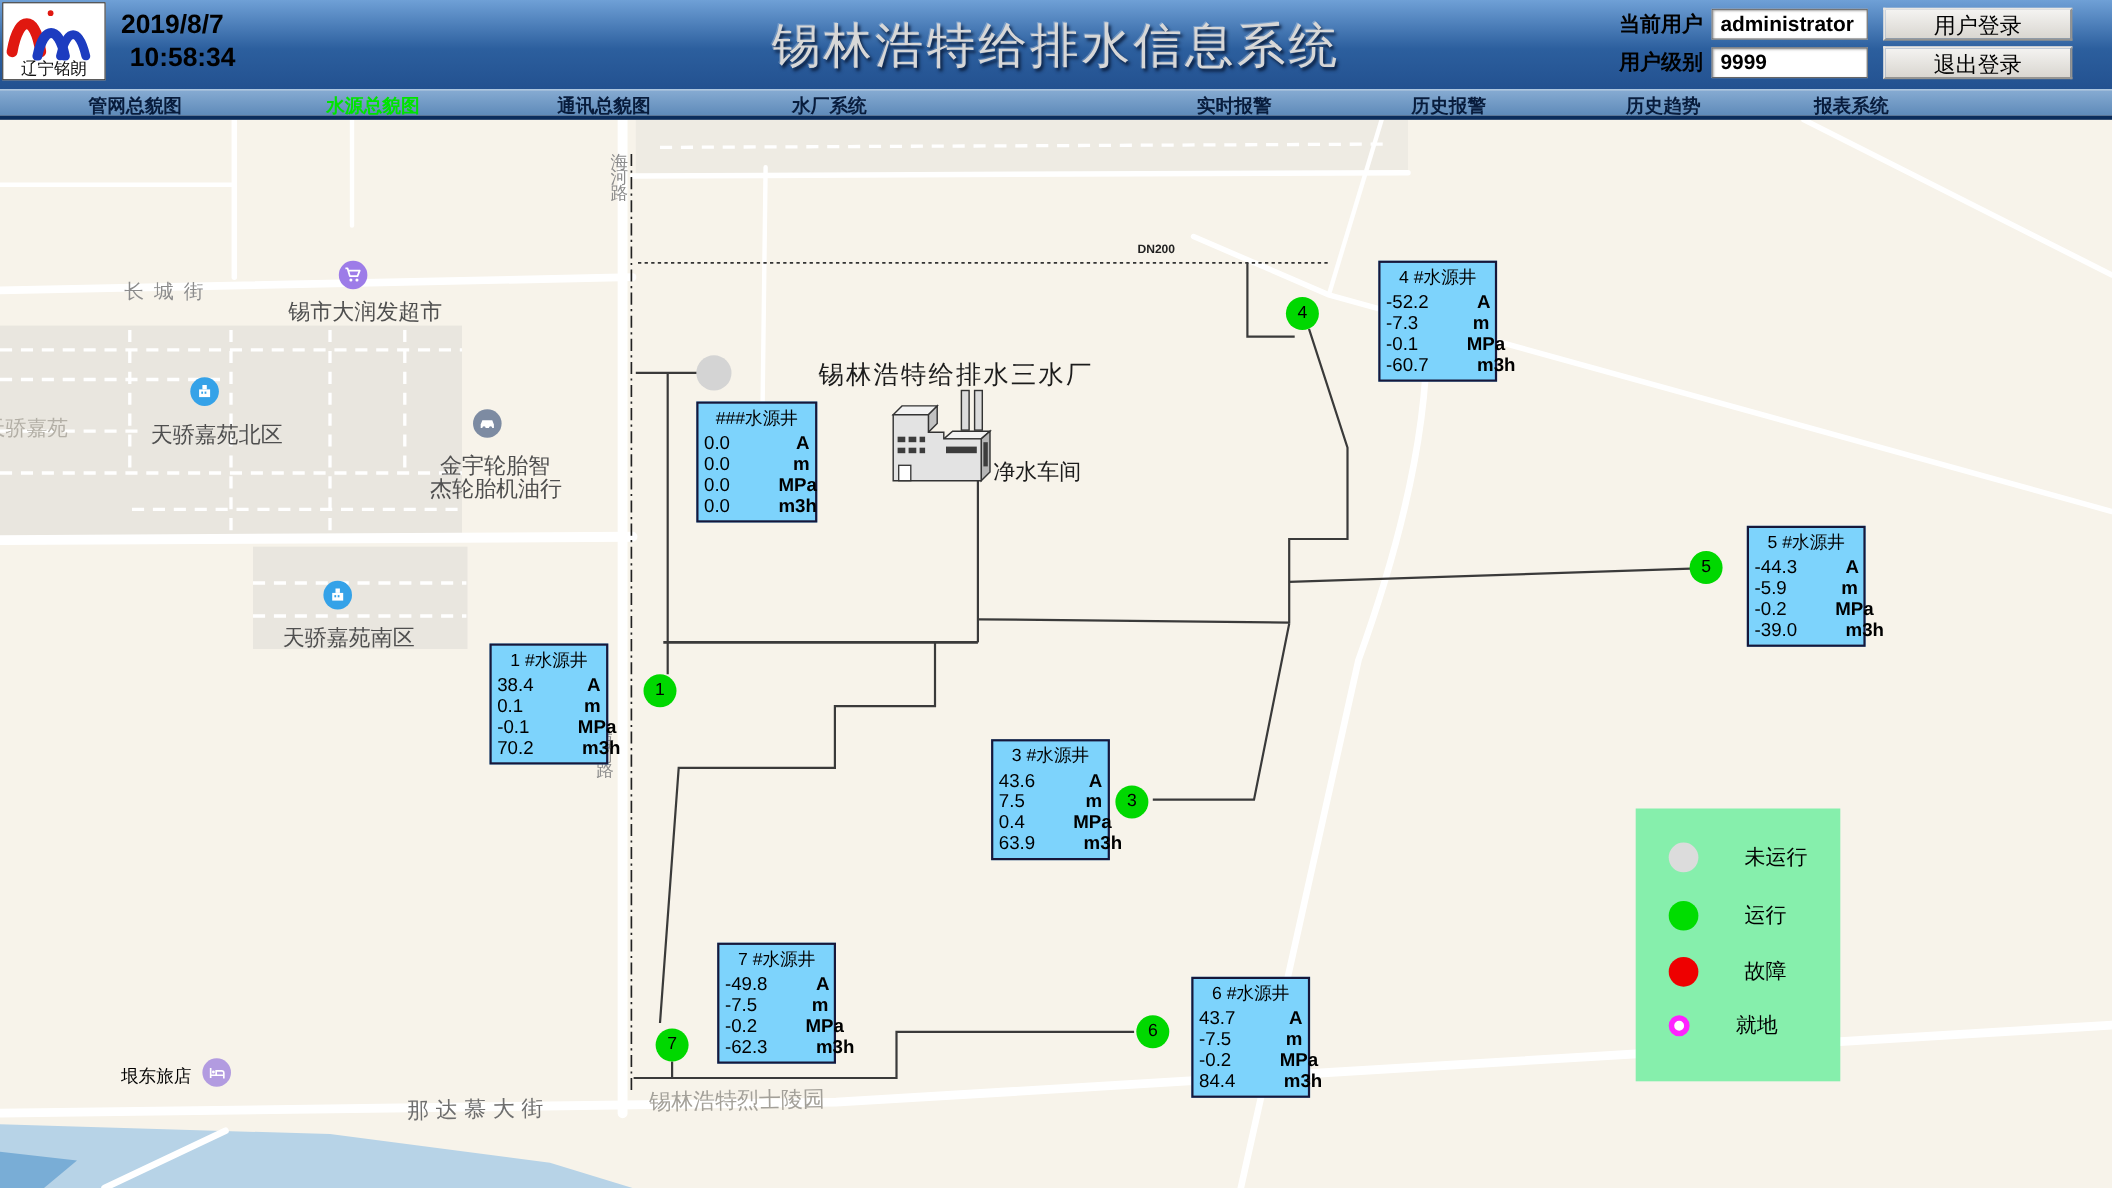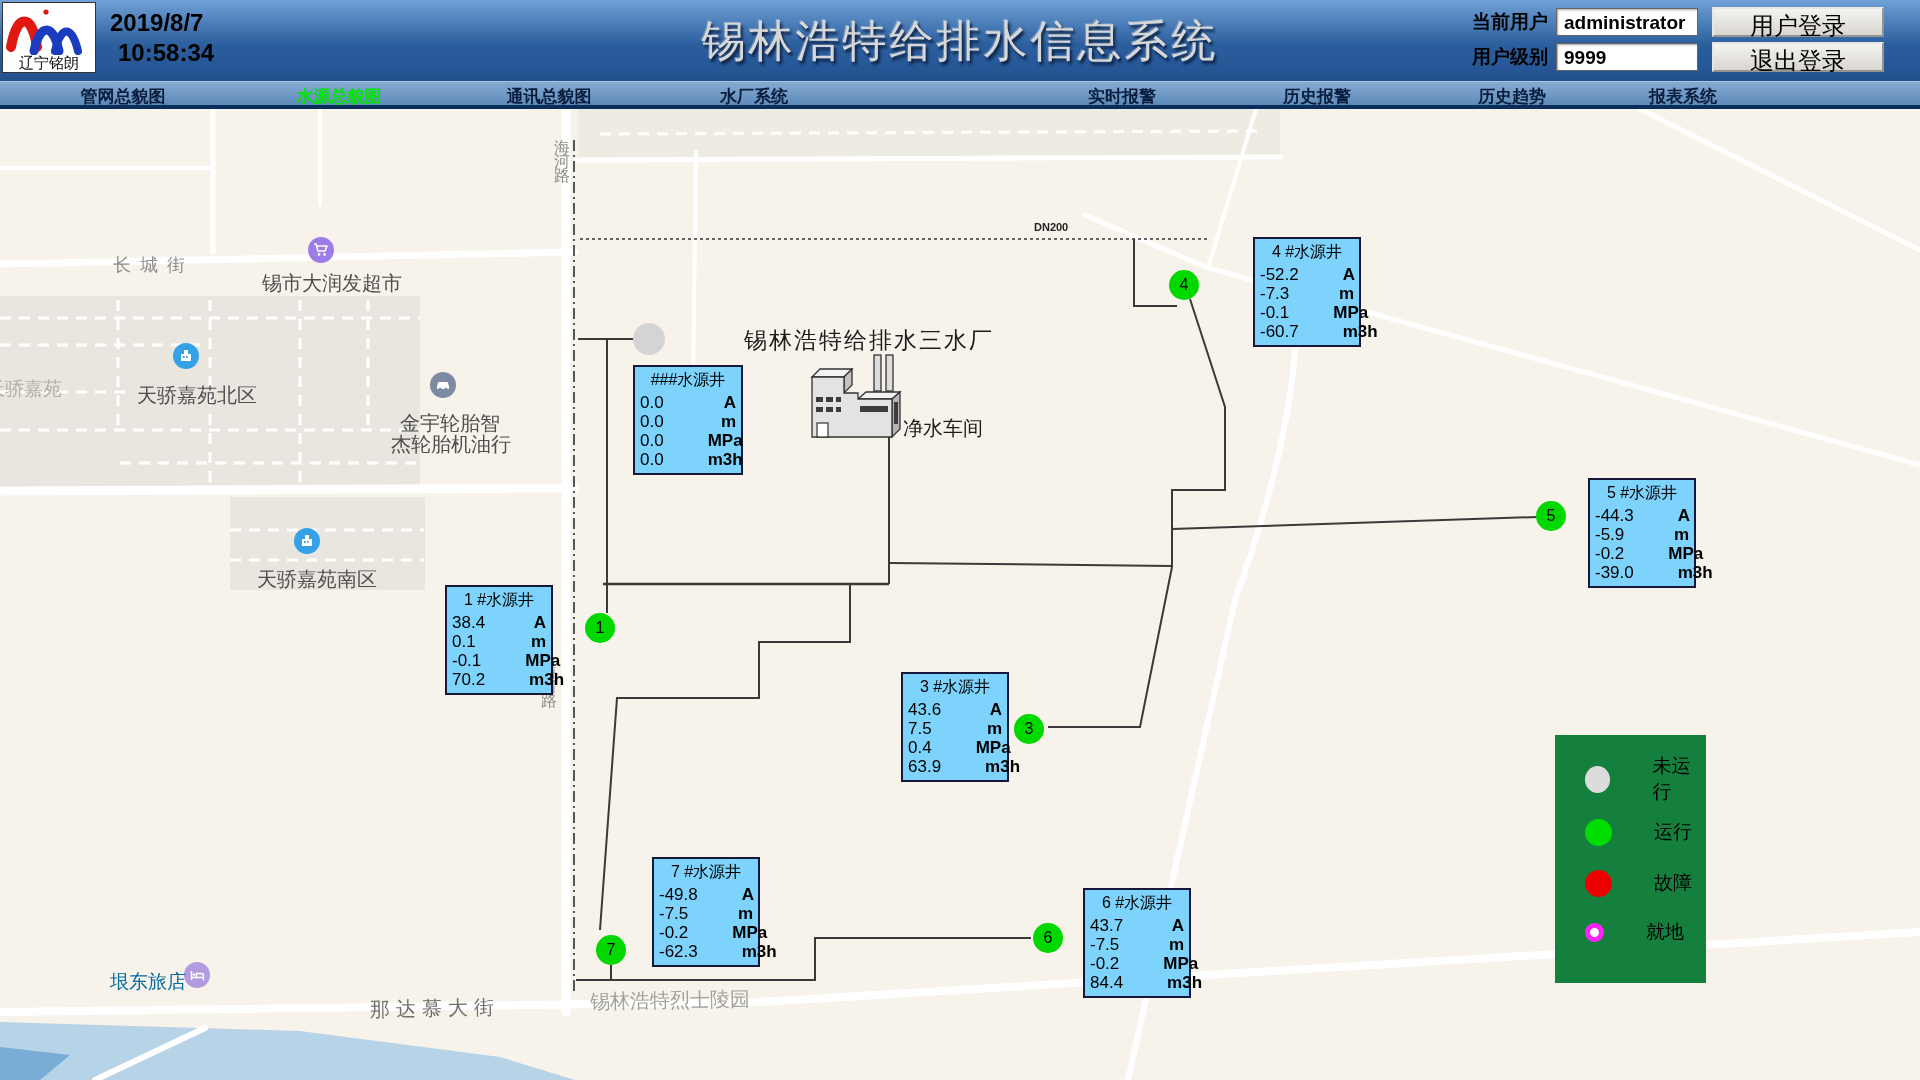--- a/index.html
+++ b/index.html
@@ -17,21 +17,21 @@
   .datetime .t{padding-left:8px;}
   .app-title{position:absolute;left:50%;top:12px;transform:translateX(-50%);
     font-size:44px;font-weight:normal;letter-spacing:3px;color:#d7d7d7;
     text-shadow:2px 3px 3px rgba(8,25,55,.95), -1px -1px 0 rgba(255,255,255,.25);white-space:nowrap;}
   .user-panel{position:absolute;right:36px;top:6px;}
   .u-row{display:flex;align-items:center;height:32px;margin-bottom:3px;}
   .u-label{font-size:19px;font-weight:bold;color:#000;margin-right:8px;white-space:nowrap;}
   .u-field{width:142px;height:28px;background:#fff;border:1px solid #666;
     box-shadow:inset 1px 1px 2px rgba(0,0,0,.35);font-size:19px;font-weight:bold;color:#000;
     padding:1px 7px;line-height:25px;}
-  .u-btn{width:172px;height:30px;margin-left:14px;font-size:24px;color:#000;
+  .u-btn{width:172px;height:30px;margin-left:14px;font-size:20px;color:#000;
     background:linear-gradient(#f4f3f1,#d9d6d0);border:2px outset #e9e7e3;cursor:pointer;text-align:center;}
 
   
   nav{position:absolute;left:0;top:81px;width:1920px;height:28px;
     background:linear-gradient(#86abd2,#5e8ab9);border-top:1px solid #a8c4e0;
     border-bottom:4px solid #0b2d5c;}
   .nav-item{position:absolute;top:3px;transform:translateX(-50%);font-size:17px;font-weight:bold;
     color:#081c3c;cursor:pointer;white-space:nowrap;}
   .nav-item.active{color:#00e400;}
 
@@ -58,21 +58,21 @@
   .wcircle.green{background:#00d800;}
   .wcircle.gray{background:#d4d4d4;width:32px;height:32px;}
 
   .wellbox{position:absolute;width:108px;background:#7dd3fc;border:2px solid #17173a;
     padding:2px 5px 4px 5px;cursor:pointer;}
   .wb-title{text-align:center;font-size:16px;color:#000;white-space:nowrap;margin:1px 0 2px 0;}
   .wb-row{display:flex;font-size:17px;line-height:19px;color:#000;gap:44px;}
   .wb-val{width:54%;}
   .wb-unit{font-weight:bold;}
 
-  .legend{position:absolute;left:1555px;top:626px;width:151px;height:248px;background:#15803d;}
+  .legend{position:absolute;left:1487px;top:626px;width:186px;height:248px;background:#86efac;}
   .lg-row{position:absolute;left:0;width:100%;height:34px;display:flex;align-items:center;}
   .lg-swatch{width:27px;height:27px;border-radius:50%;margin-left:30px;}
   .lg-swatch.ring{width:19px;height:19px;border:5px solid #ff22ff;background:#fff;}
   .lg-label{margin-left:42px;font-size:19px;color:#000;}
 
   .factory{position:absolute;}
 </style>
 </head>
 <body>
 
@@ -225,21 +225,21 @@
         </svg>
     </div>
     <div class="poi-label" style="left:257px;top:457px">天骄嘉苑南区</div>
 
     <div class="poi-icon" style="left:184px;top:853px;background:#b29be0">
       <svg width="15" height="15" viewBox="0 0 15 15">
           <path d="M1.5 3 v9 M1.5 9.5 h12 M13.5 9.5 v3 M13.5 9.5 v-2 a2 2 0 0 0 -2 -2 h-5 v4" fill="none" stroke="#fff" stroke-width="1.5"></path>
           <circle cx="4" cy="6.5" r="1.3" fill="#fff"></circle>
         </svg>
     </div>
-    <div class="poi-label" style="left:110px;top:860px;font-size:19px;color:#0369a1">垠东旅店</div>
+    <div class="poi-label" style="left:110px;top:860px;font-size:16px;color:#000000">垠东旅店</div>
 
     <div class="plant-title" style="left:744px;top:216px">锡林浩特给排水三水厂</div>
     <div class="pipe-label" style="left:1034px;top:112px">DN200</div>
     <div class="factory" style="left:800px;top:240px">
       <svg width="125" height="92" viewBox="0 0 125 92">
         <rect x="74" y="6" width="7" height="36" fill="#dcdcdc" stroke="#333" stroke-width="1.3"></rect>
         <rect x="86" y="6" width="7" height="36" fill="#dcdcdc" stroke="#333" stroke-width="1.3"></rect>
         <polygon points="12,28 20,20 52,20 44,28" fill="#f2f2f2" stroke="#333" stroke-width="1.3"></polygon>
         <polygon points="44,28 52,20 52,36 44,44" fill="#c2c2c2" stroke="#333" stroke-width="1.3"></polygon>
         <polygon points="58,50 66,43 100,43 92,50" fill="#f2f2f2" stroke="#333" stroke-width="1.3"></polygon>

